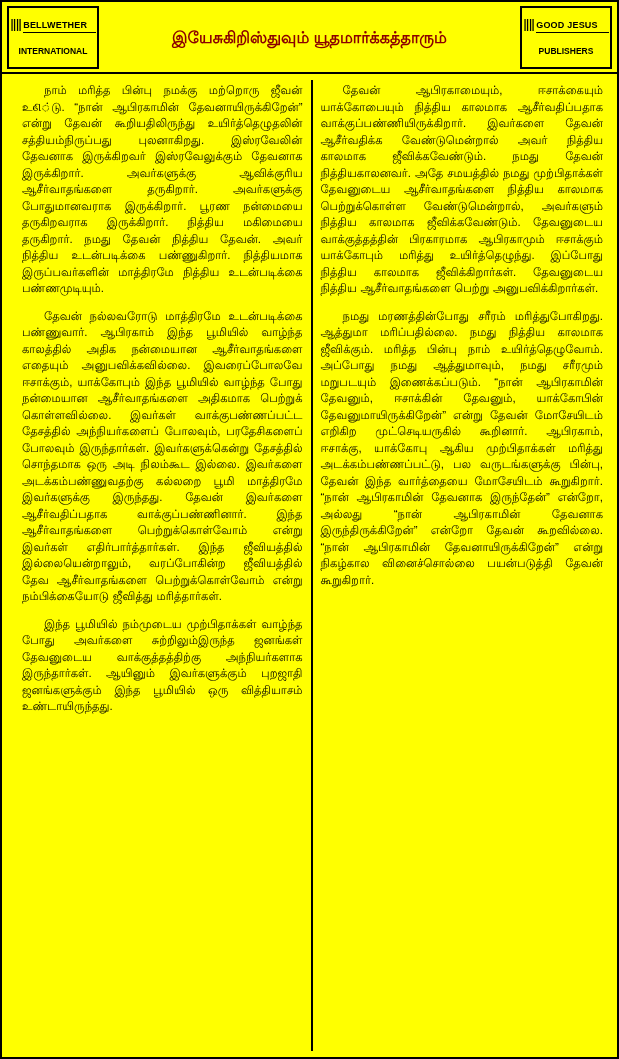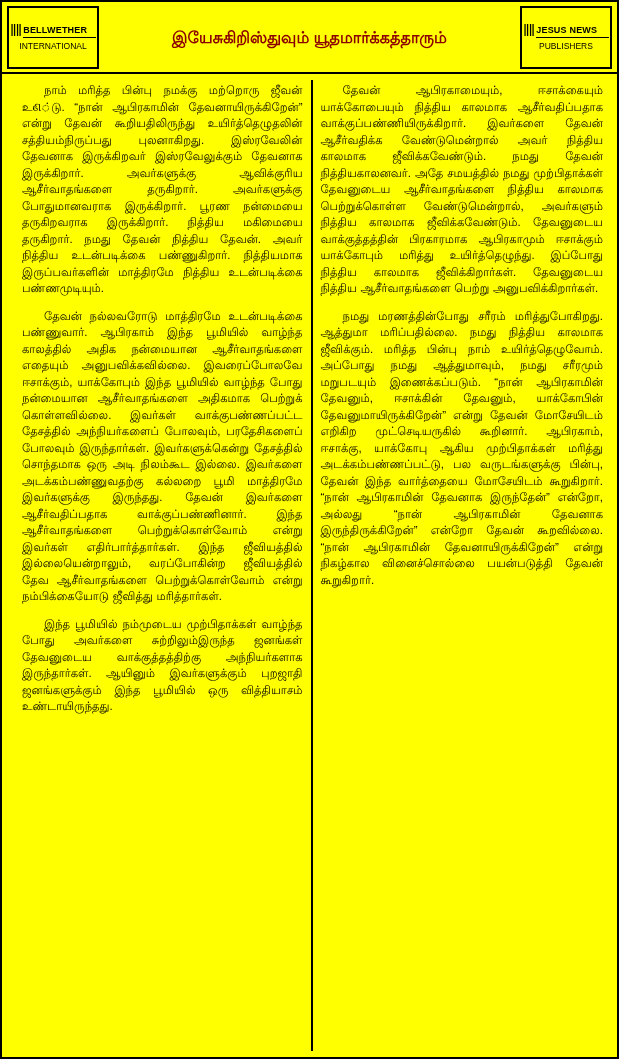--- a/index.html
+++ b/index.html
@@ -49,25 +49,25 @@
     color: #000;
     text-align: left;
     background: #ffff00;
     border-bottom: 1.5px solid #000;
     width: 100%;
     line-height: 11px;
     padding-bottom: 1px;
   }
   .logo-sub {
     font-size: 8.5px;
-    font-weight: normal;
+    font-weight: bold;
     color: #000;
     text-align: center;
     line-height: 11px;
-    padding-top: 2px;
+    padding-top: 12px;
   }
   .logo-mark {
     font-size: 16px;
     line-height: 16px;
     color: #000;
     letter-spacing: -1px;
   }
   .logo-inner-row {
     display: flex;
     align-items: center;
@@ -145,21 +145,21 @@
       <div class="logo-sub">INTERNATIONAL</div>
     </div>
 
     <div class="header-titles">
       <div class="title-tamil">இயேசுகிறிஸ்துவும்  யூதமார்க்கத்தாரும்</div>
     </div>
 
     <div class="logo-box">
       <div class="logo-inner-row">
         <span class="logo-mark">‖‖</span>
-        <span class="logo-title">JESUS NEWS</span>
+        <span class="logo-title">GOOD JESUS</span>
       </div>
       <div class="logo-sub">PUBLISHERS</div>
     </div>
 
   </div>
 
   <div class="columns">
     <div class="col left">
       <p>நாம் மரித்த பின்பு நமக்கு மற்றொரு ஜீவன் உଣ்டு. “நான் ஆபிரகாமின் தேவனாயிருக்கிறேன்” என்று தேவன் கூறியதிலிருந்து உயிர்த்தெழுதலின் சத்தியம்நிருப்பது புலனாகிறது. இஸ்ரவேலின் தேவனாக இருக்கிறவர் இஸ்ரவேலுக்கும் தேவனாக இருக்கிறார். அவர்களுக்கு ஆவிக்குரிய ஆசீர்வாதங்களை தருகிறார். அவர்களுக்கு போதுமானவராக இருக்கிறார். பூரண நன்மையை தருகிறவராக இருக்கிறார். நித்திய மகிமையை தருகிறார். நமது தேவன் நித்திய தேவன். அவர் நித்திய உடன்படிக்கை பண்ணுகிறார். நித்தியமாக இருப்பவர்களின் மாத்திரமே நித்திய உடன்படிக்கை பண்ணமுடியும்.</p>
       <p>தேவன் நல்லவரோடு மாத்திரமே உடன்படிக்கை பண்ணுவார். ஆபிரகாம் இந்த பூமியில் வாழ்ந்த காலத்தில் அதிக நன்மையான ஆசீர்வாதங்களை எதையும் அனுபவிக்கவில்லை. இவரைப்போலவே ஈசாக்கும், யாக்கோபும் இந்த பூமியில் வாழ்ந்த போது நன்மையான ஆசீர்வாதங்களை அதிகமாக பெற்றுக் கொள்ளவில்லை. இவர்கள் வாக்குபண்ணப்பட்ட தேசத்தில் அந்நியர்களைப் போலவும், பரதேசிகளைப் போலவும் இருந்தார்கள். இவர்களுக்கென்று தேசத்தில் சொந்தமாக ஒரு அடி நிலம்கூட இல்லை. இவர்களை அடக்கம்பண்ணுவதற்கு கல்லறை பூமி மாத்திரமே இவர்களுக்கு இருந்தது. தேவன் இவர்களை ஆசீர்வதிப்பதாக வாக்குப்பண்ணினார். இந்த ஆசீர்வாதங்களை பெற்றுக்கொள்வோம் என்று இவர்கள் எதிர்பார்த்தார்கள். இந்த ஜீவியத்தில் இல்லையென்றாலும், வரப்போகின்ற ஜீவியத்தில் தேவ ஆசீர்வாதங்களை பெற்றுக்கொள்வோம் என்று நம்பிக்கையோடு ஜீவித்து மரித்தார்கள்.</p>

